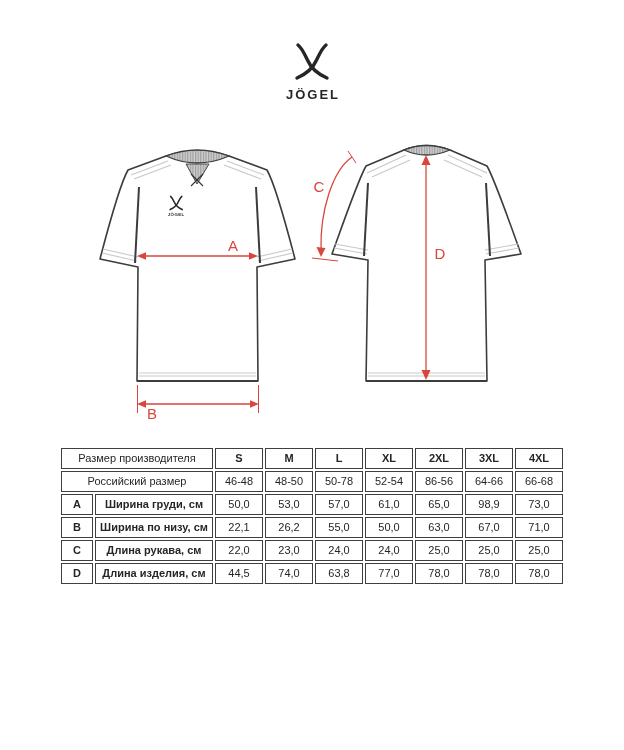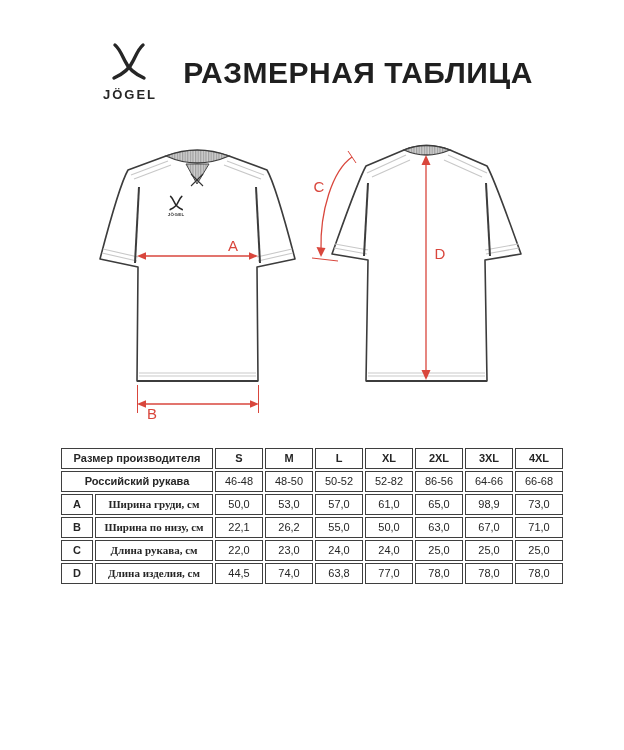--- a/index.html
+++ b/index.html
@@ -32,39 +32,38 @@
   }
   table.size-table td{
     border:1px solid #3f3f3f;
     height:19px;padding:0 2px;
     font-size:11px;line-height:1.1;
     text-align:center;vertical-align:middle;
     color:#262626;background:#ffffff;
     overflow:hidden;white-space:nowrap;
   }
   td.c-letter{width:26px;font-weight:bold;}
-  td.c-label{width:112px;font-weight:bold;}
+  td.c-label{width:112px;font-weight:normal;}
   td.c-size{width:42px;}
   td.size-head{font-weight:bold;}
-  td.m-label{text-align:left;padding-left:8px;font-weight:bold;font-family:Liberation Serif, serif;}
+  td.m-label{text-align:left;padding-left:8px;font-weight:bold;}
 </style>
 </head>
 <body>
 
 <div class="page">
 
   <div class="header">
     <svg class="brand-logo" width="76" height="62" viewBox="0 0 76 62">
       <g transform="translate(20,2)" fill="none" stroke="#262626" stroke-width="3.4" stroke-linecap="round">
         <path d="M4,1 C8,4 11,11 14,17 C17,24 24,30 33,34"></path>
         <path d="M32,1 C28,4 25,11 22,17 C19,24 12,30 3,34"></path>
       </g>
       <text x="39" y="57" text-anchor="middle" font-size="13" font-weight="bold" letter-spacing="2" fill="#262626">JÖGEL</text>
     </svg>
-    <div class="page-title">РАЗМЕРНАЯ ТАБЛИЦА</div>
   </div>
 
   <svg class="diagram" width="624" height="300" viewBox="0 0 624 300">
     <defs>
       <pattern id="rib" width="2.6" height="4" patternUnits="userSpaceOnUse">
         <rect width="2.6" height="4" fill="#cfcfcf"></rect>
         <rect width="1.2" height="4" fill="#9f9f9f"></rect>
       </pattern>
     </defs>
 
@@ -197,25 +196,25 @@
         <td class="c-label" colspan="2">Размер производителя</td>
         <td class="c-size size-head">S</td>
         <td class="c-size size-head">M</td>
         <td class="c-size size-head">L</td>
         <td class="c-size size-head">XL</td>
         <td class="c-size size-head">2XL</td>
         <td class="c-size size-head">3XL</td>
         <td class="c-size size-head">4XL</td>
       </tr>
       <tr>
-        <td class="c-label" colspan="2">Российский рукава</td>
+        <td class="c-label" colspan="2">Российский размер</td>
         <td class="c-size">46-48</td>
         <td class="c-size">48-50</td>
-        <td class="c-size">50-52</td>
-        <td class="c-size">52-82</td>
+        <td class="c-size">50-78</td>
+        <td class="c-size">52-54</td>
         <td class="c-size">86-56</td>
         <td class="c-size">64-66</td>
         <td class="c-size">66-68</td>
       </tr>
       <tr>
         <td class="c-letter">A</td>
         <td class="c-label m-label">Ширина груди, см</td>
         <td class="c-size">50,0</td>
         <td class="c-size">53,0</td>
         <td class="c-size">57,0</td>

